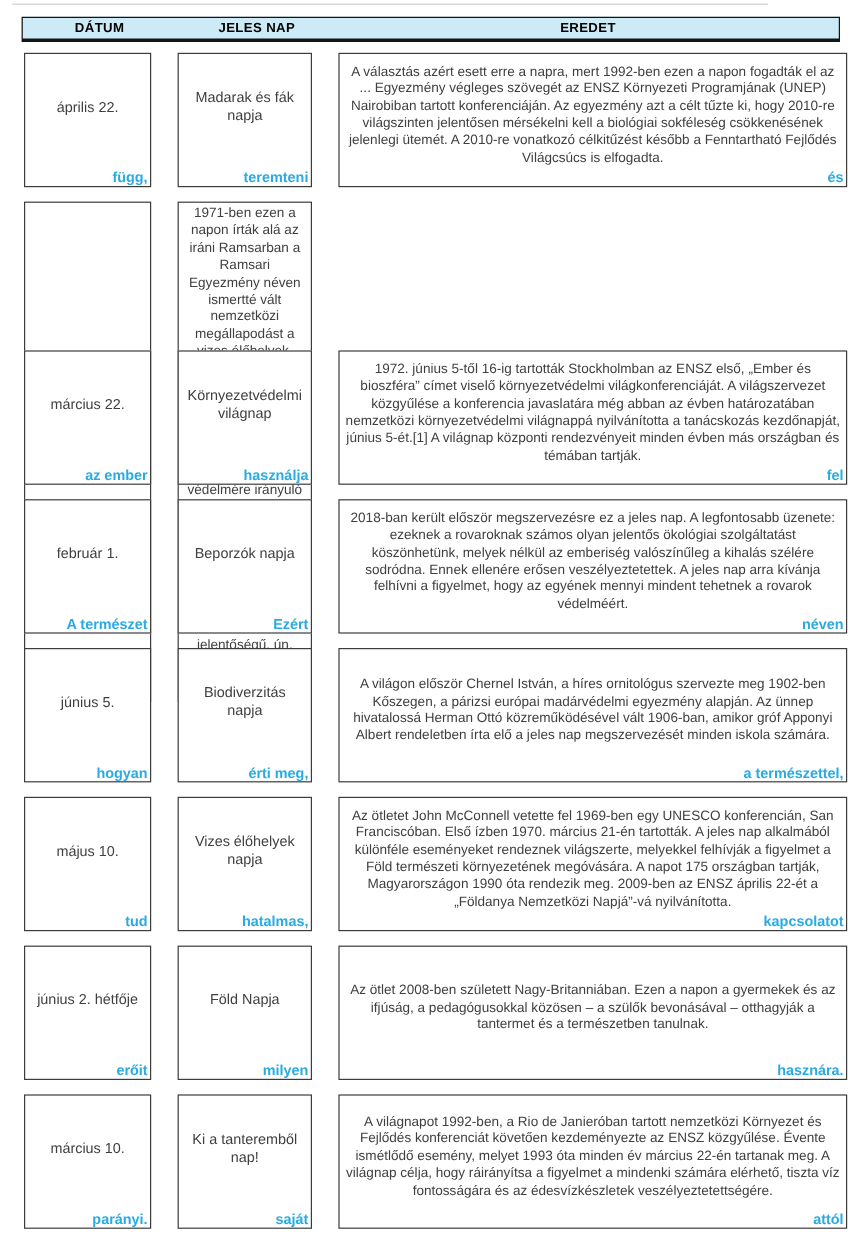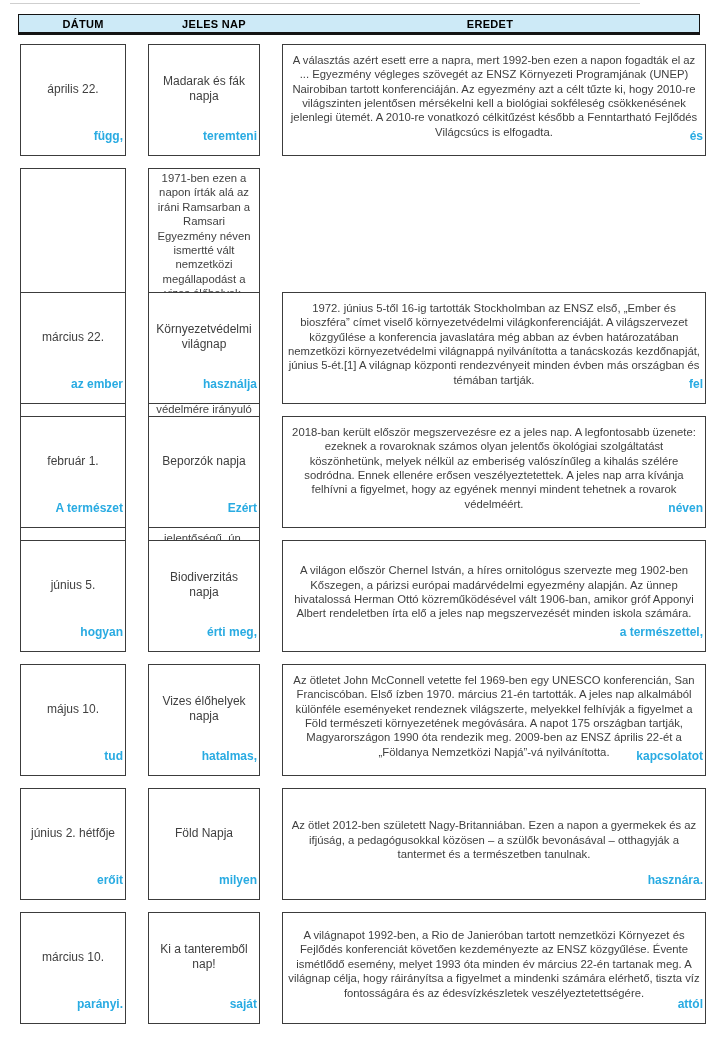--- a/index.html
+++ b/index.html
@@ -59,21 +59,21 @@
   }
   .origin-cell .cell-main {
     font-size: 11.3px;
     line-height: 14.4px;
     padding: 2px 5px;
     text-align: center;
   }
   .tag {
     position: absolute;
     right: 2px;
-    bottom: 12px;
+    bottom: 0;
     color: #29abe2;
     font-weight: bold;
     font-size: 12px;
     line-height: 14px;
     white-space: nowrap;
     background: transparent;
   }
 </style>
 </head>
 <body>
@@ -177,21 +177,21 @@
   <div class="row">
     <div class="cell date-cell">
       <div class="cell-main">június 2. hétfője</div>
       <div class="tag">erőit</div>
     </div>
     <div class="cell day-cell">
       <div class="cell-main">Föld Napja</div>
       <div class="tag">milyen</div>
     </div>
     <div class="cell origin-cell">
-      <div class="cell-main">Az ötlet 2012-ben született Nagy-Britanniában. Ezen a napon a gyermekek és az ifjúság, a pedagógusokkal közösen – a szülők bevonásával – otthagyják a tantermet és a természetben tanulnak.</div>
+      <div class="cell-main">Az ötlet 2008-ben született Nagy-Britanniában. Ezen a napon a gyermekek és az ifjúság, a pedagógusokkal közösen – a szülők bevonásával – otthagyják a tantermet és a természetben tanulnak.</div>
       <div class="tag">hasznára.</div>
     </div>
   </div>
 
   <div class="row">
     <div class="cell date-cell">
       <div class="cell-main">március 10.</div>
       <div class="tag">parányi.</div>
     </div>
     <div class="cell day-cell">

